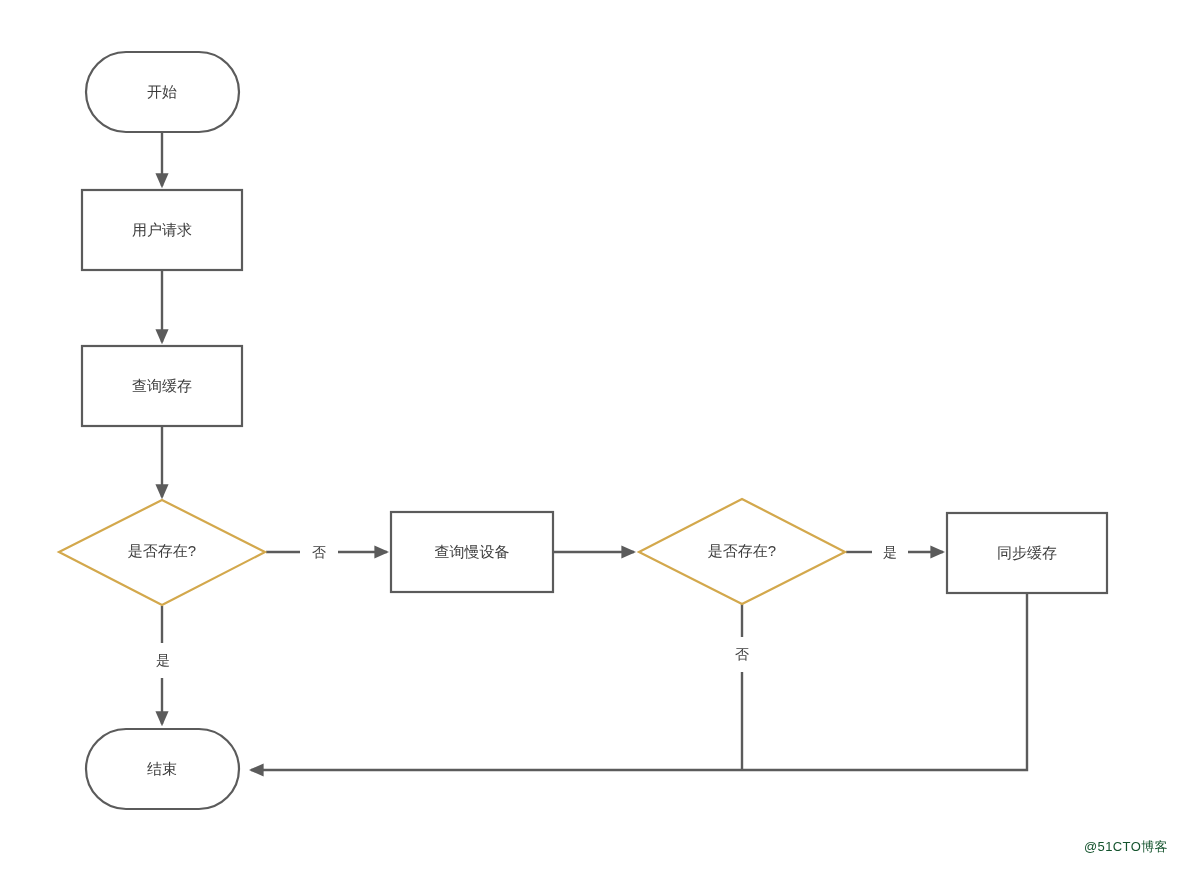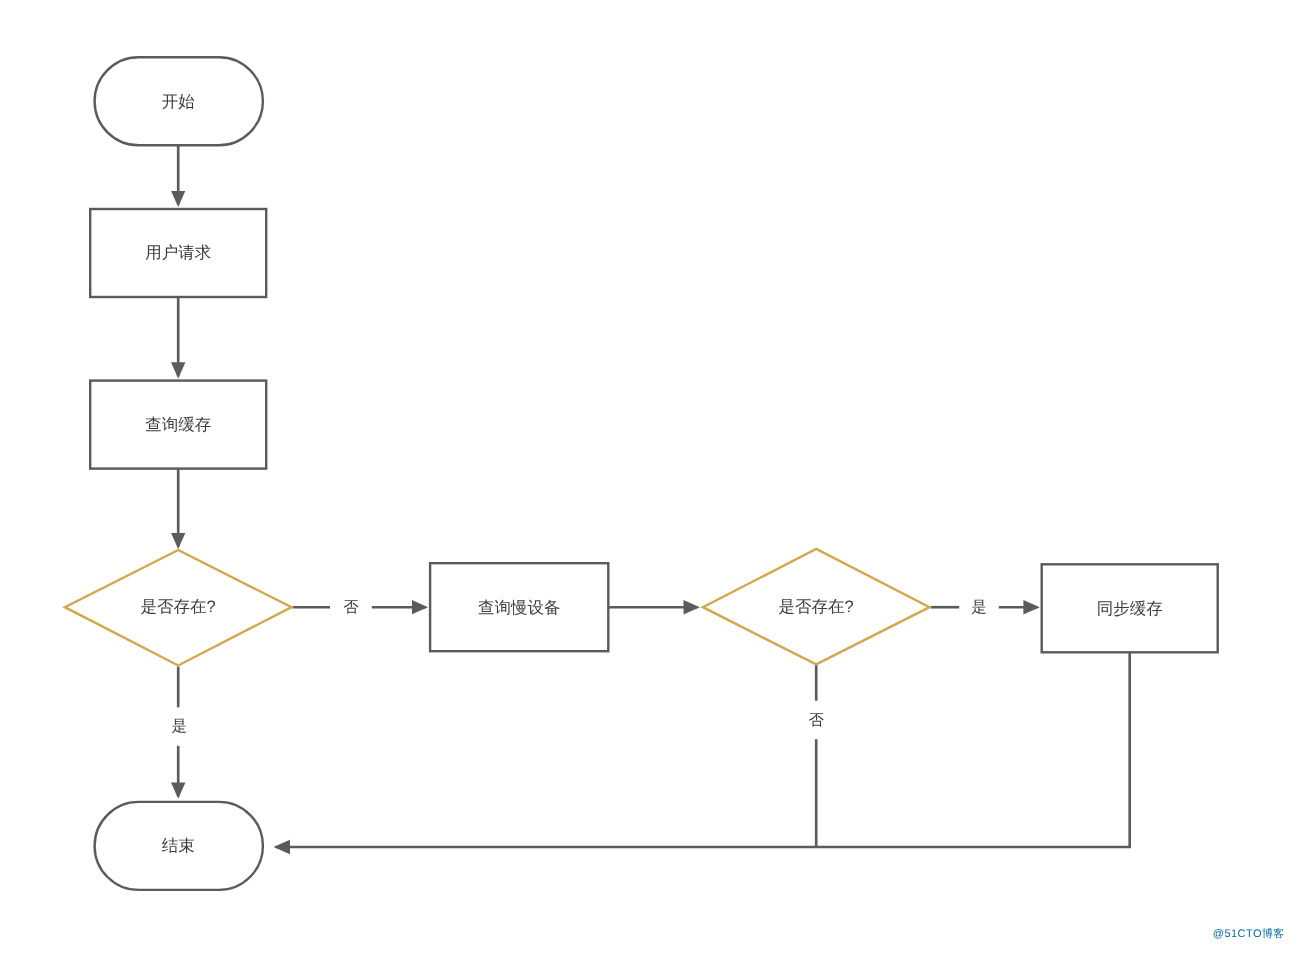--- a/index.html
+++ b/index.html
@@ -51,22 +51,22 @@
   }
   .edge-line {
     stroke: #5b5b5b;
     stroke-width: 2.4;
     fill: none;
   }
   .watermark {
     position: absolute;
     right: 16px;
     bottom: 14px;
-    font-size: 10px;
-    color: #0369a1;
+    font-size: 13px;
+    color: #14532d;
     letter-spacing: 0.4px;
     font-family: "Liberation Sans", "DejaVu Sans", sans-serif;
     user-select: none;
   }
 </style>
 </head>
 <body>
 
 <div id="canvas">
 

